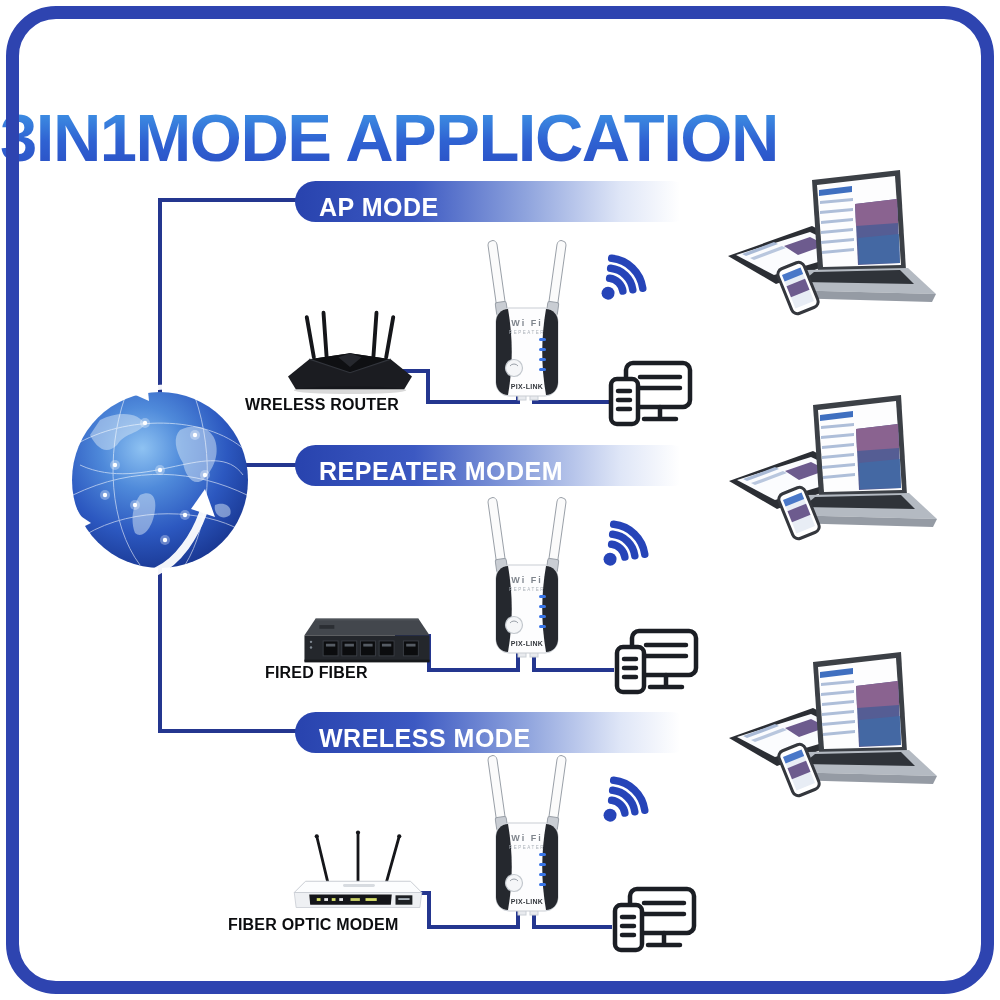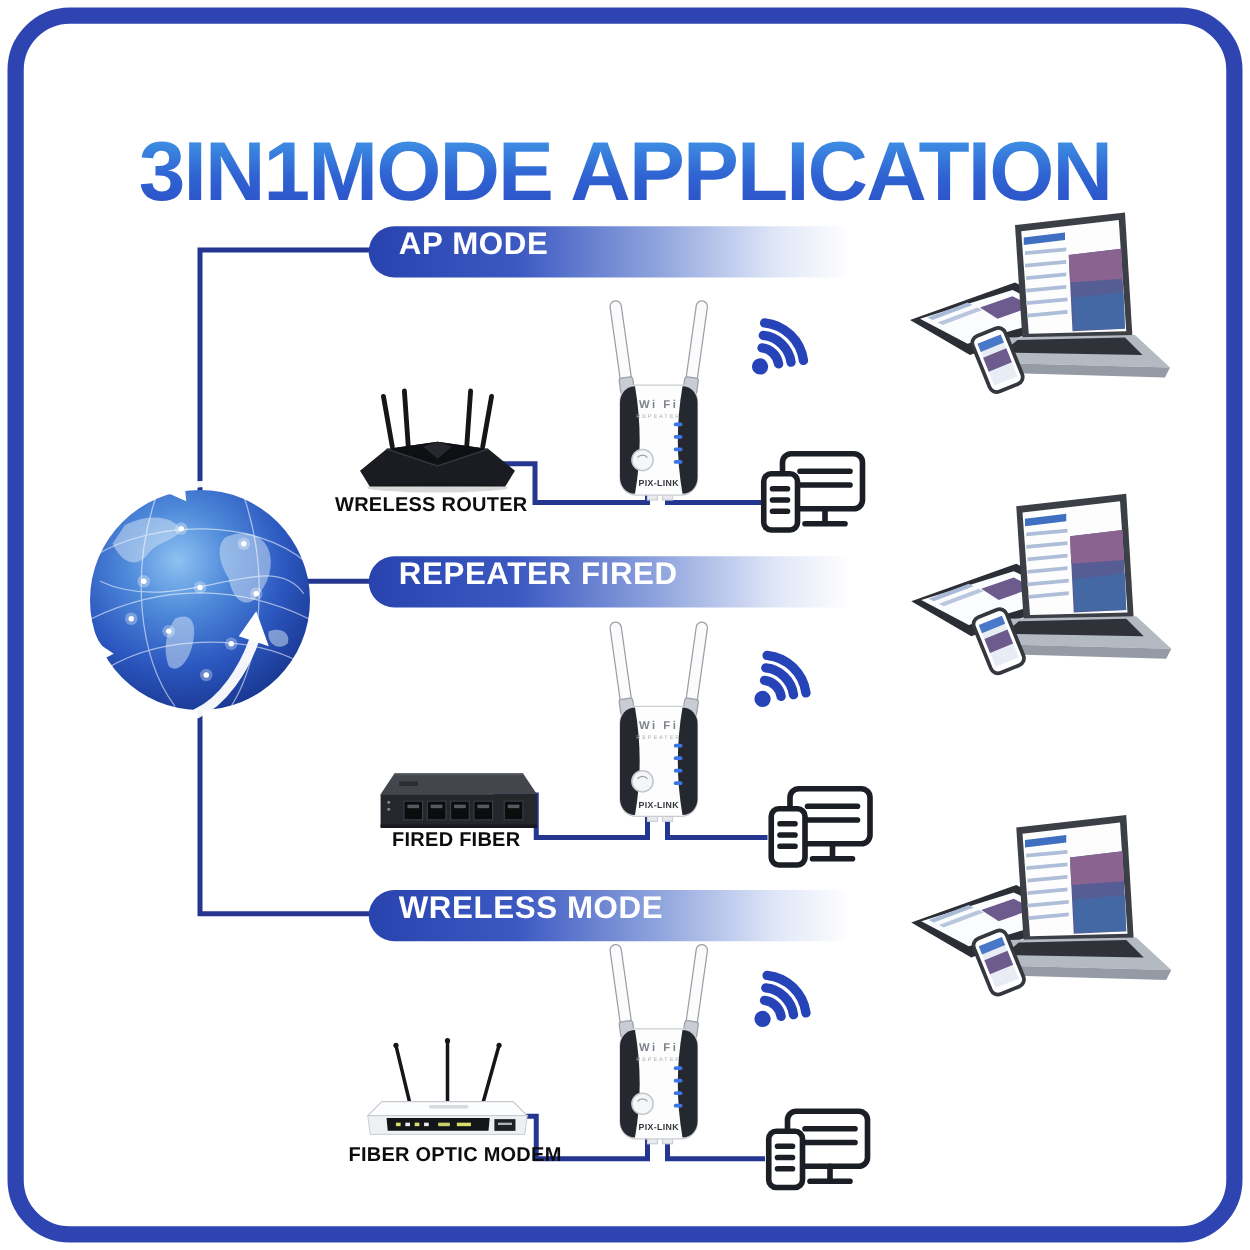--- a/index.html
+++ b/index.html
@@ -1,31 +1,31 @@
 <!DOCTYPE html>
 <html><head>
 <meta charset="utf-8">
 <style>
   html,body{margin:0;padding:0;background:#ffffff;}
   .canvas{position:relative;width:1000px;height:1000px;background:#ffffff;overflow:hidden;
           font-family:"Liberation Sans",sans-serif;}
   .frame{position:absolute;inset:6px;border:13px solid #2e44b0;border-radius:50px;pointer-events:none;}
-  .title{position:absolute;top:54px;left:0;width:1000px;text-align:center;
+  .title{position:absolute;top:54px;left:0;width:1000px;text-align:left;
          font-weight:800;font-size:67px;letter-spacing:-1.5px;color:#2f62d2;white-space:nowrap;}
   @supports (-webkit-background-clip:text){
     .title{background:linear-gradient(180deg,#44a3eb 0%,#2f62d2 55%,#2a4cc2 100%);
            -webkit-background-clip:text;background-clip:text;color:transparent;}
   }
   .abs{position:absolute;}
   .pill{position:absolute;left:295px;width:397px;height:41px;border-radius:21px;
         background:linear-gradient(90deg,#2843ae 0%,#3c59c2 30%,#8ea3dd 58%,#dfe6f7 82%,#ffffff 97%);
-        display:flex;align-items:flex-start;padding-left:24px;box-sizing:border-box;}
+        display:flex;align-items:flex-end;padding-left:24px;box-sizing:border-box;}
   .pill span{color:#ffffff;font-weight:700;font-size:25px;letter-spacing:.5px;white-space:nowrap;}
   .dev-label{position:absolute;font-weight:700;font-size:16px;color:#0c0d0f;letter-spacing:.2px;
-             text-align:center;white-space:nowrap;}
+             white-space:nowrap;}
   svg text{font-family:"Liberation Sans",sans-serif;}
 </style>
 </head>
 <body>
 
 <div class="canvas">
 
   <svg class="abs" style="left:0;top:0" width="1000" height="1000" viewBox="0 0 1000 1000" fill="none" stroke="#24368f" stroke-width="4">
     <path d="M300,200 L160,200 L160,731 L300,731"></path>
     <path d="M160,465 L300,465"></path>
@@ -188,21 +188,21 @@
         <rect x="58" y="96" width="28" height="48" rx="6" fill="#ffffff" stroke="#34373d" stroke-width="3"></rect>
         <rect x="62" y="102" width="20" height="36" fill="#e8edf5"></rect>
         <rect x="62" y="102" width="20" height="7" fill="#4a78c8"></rect>
         <rect x="62" y="114" width="20" height="12" fill="#6d5b8e"></rect>
       </g>
     </svg>
   </div>
 
   <div>
     <div class="pill" style="top:445px">
-      <span>REPEATER FIRED</span>
+      <span>REPEATER MODEM</span>
     </div>
 
     <svg class="abs" style="left:297px;top:612px" width="140" height="56" viewBox="0 0 150 58">
       <polygon points="20,6 130,6 142,24 8,24" fill="#43474d"></polygon>
       <polygon points="20,6 130,6 131,8 19,8" fill="#565b62" opacity="0.6"></polygon>
       <rect x="24" y="13" width="16" height="4" fill="#2b2e33"></rect>
       <rect x="8" y="24" width="134" height="28" fill="#24272c"></rect>
       <g>
         <g fill="#0b0c0e" stroke="#3a3e45">
           <rect x="28" y="30" width="16" height="16"></rect>
@@ -325,21 +325,21 @@
         <rect x="36" y="74" width="4" height="3" fill="#d8e06a"></rect>
           <rect x="44" y="74" width="4" height="3" fill="#e8e8e8"></rect>
         <rect x="52" y="74" width="4" height="3" fill="#d8e06a"></rect>
           <rect x="60" y="74" width="4" height="3" fill="#e8e8e8"></rect>
         <rect x="72" y="74" width="10" height="3" fill="#c8cf68"></rect>
           <rect x="88" y="74" width="12" height="3" fill="#d8e06a"></rect>
       </g>
       <rect x="120" y="71" width="18" height="10" fill="#1d2024"></rect>
       <rect x="123" y="74" width="12" height="2" fill="#aab2ba"></rect>
     </svg>
-    <div class="dev-label" style="left:244px;top:916px;width:240px">FIBER OPTIC MODEM</div>
+    <div class="dev-label" style="left:228px;top:916px;width:240px">FIBER OPTIC MODEM</div>
 
     <svg class="abs" style="left:472px;top:753px" width="110" height="170" viewBox="0 0 110 170">
       <g transform="rotate(-8 30 78)">
           <rect x="26" y="2" width="9" height="76" rx="4.5" fill="#fbfbfb" stroke="#9aa0a8"></rect>
           <rect x="25" y="64" width="11" height="13" rx="2" fill="#c9cdd3" stroke="#9aa0a8"></rect>
         </g>
       <g transform="rotate(8 80 78)">
           <rect x="75" y="2" width="9" height="76" rx="4.5" fill="#fbfbfb" stroke="#9aa0a8"></rect>
           <rect x="74" y="64" width="11" height="13" rx="2" fill="#c9cdd3" stroke="#9aa0a8"></rect>
         </g>

